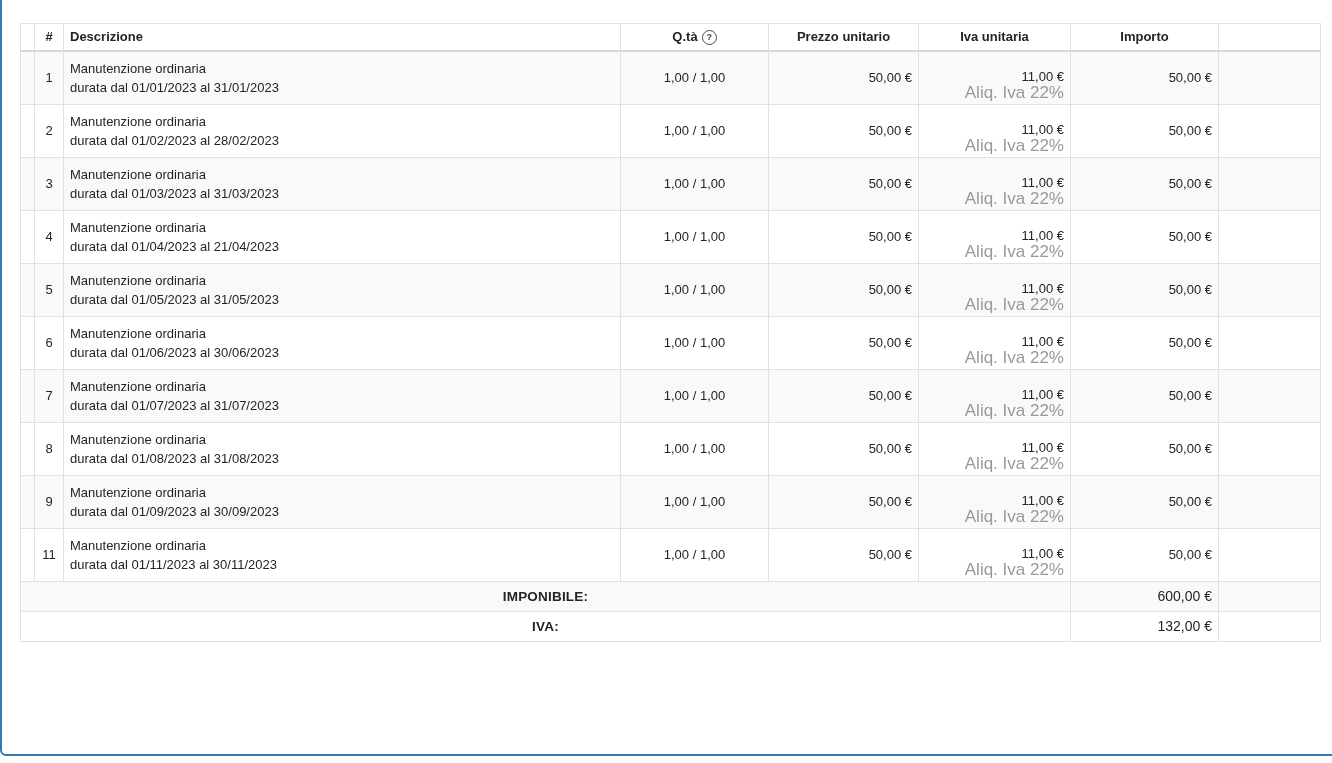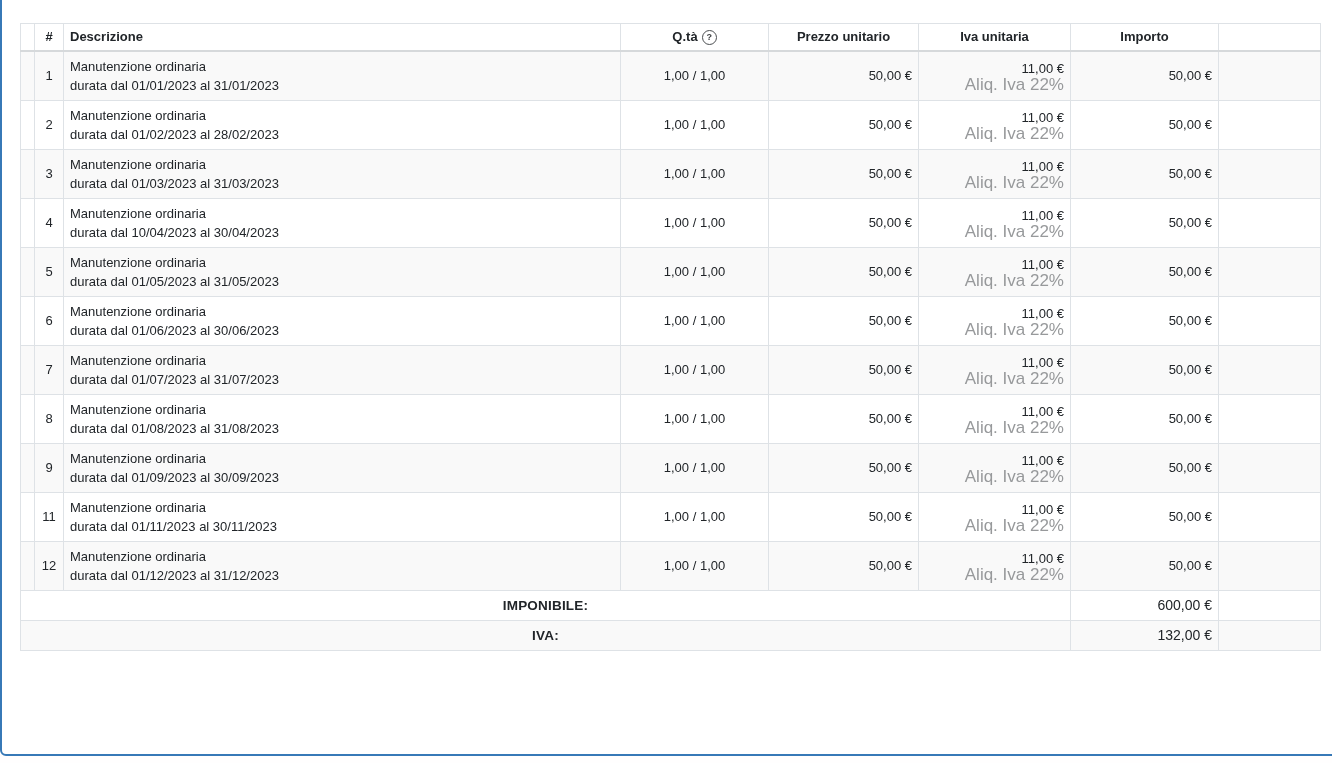--- a/index.html
+++ b/index.html
@@ -65,21 +65,21 @@
   tbody tr:nth-child(odd) { background: #f9f9f9; }
   tbody tr.line { height: 48px; }
 
   td.c-num { text-align: center; }
   td.c-qty { text-align: center; }
   td.num   { text-align: right; padding-right: 6px; margin-top: 12px; }
 
   td.c-desc { padding: 5px 6px; }
   .desc-line { line-height: 19px; }
 
-  td.c-vat { padding-top: 4px; padding-bottom: 4px; }
+  td.c-vat { padding-top: 16px; padding-bottom: 4px; }
   td.c-vat .vat-main { line-height: 18px; }
   .vat-rate {
     font-size: 17px;
     color: #97999b;
     line-height: 14px;
   }
 
   tr.summary { height: 30px; }
   td.c-sumlabel {
     text-align: center;
@@ -183,21 +183,21 @@
       <div class="vat-rate">Aliq. Iva 22%</div>
     </td>
     <td class="c-amount num">50,00 €</td>
     <td class="c-extra"></td>
   </tr>
         <tr class="line">
     <td class="c-grip"></td>
     <td class="c-num">4</td>
     <td class="c-desc">
       <div class="desc-line">Manutenzione ordinaria</div>
-      <div class="desc-line">durata dal 10/04/2023 al 30/04/2023</div>
+      <div class="desc-line">durata dal 01/04/2023 al 21/04/2023</div>
     </td>
     <td class="c-qty">1,00 / 1,00</td>
     <td class="c-price num">50,00 €</td>
     <td class="c-vat num">
       <div class="vat-main">11,00 €</div>
       <div class="vat-rate">Aliq. Iva 22%</div>
     </td>
     <td class="c-amount num">50,00 €</td>
     <td class="c-extra"></td>
   </tr>
@@ -280,36 +280,20 @@
     </td>
     <td class="c-amount num">50,00 €</td>
     <td class="c-extra"></td>
   </tr>
         <tr class="line">
     <td class="c-grip"></td>
     <td class="c-num">11</td>
     <td class="c-desc">
       <div class="desc-line">Manutenzione ordinaria</div>
       <div class="desc-line">durata dal 01/11/2023 al 30/11/2023</div>
-    </td>
-    <td class="c-qty">1,00 / 1,00</td>
-    <td class="c-price num">50,00 €</td>
-    <td class="c-vat num">
-      <div class="vat-main">11,00 €</div>
-      <div class="vat-rate">Aliq. Iva 22%</div>
-    </td>
-    <td class="c-amount num">50,00 €</td>
-    <td class="c-extra"></td>
-  </tr>
-        <tr class="line">
-    <td class="c-grip"></td>
-    <td class="c-num">12</td>
-    <td class="c-desc">
-      <div class="desc-line">Manutenzione ordinaria</div>
-      <div class="desc-line">durata dal 01/12/2023 al 31/12/2023</div>
     </td>
     <td class="c-qty">1,00 / 1,00</td>
     <td class="c-price num">50,00 €</td>
     <td class="c-vat num">
       <div class="vat-main">11,00 €</div>
       <div class="vat-rate">Aliq. Iva 22%</div>
     </td>
     <td class="c-amount num">50,00 €</td>
     <td class="c-extra"></td>
   </tr>

